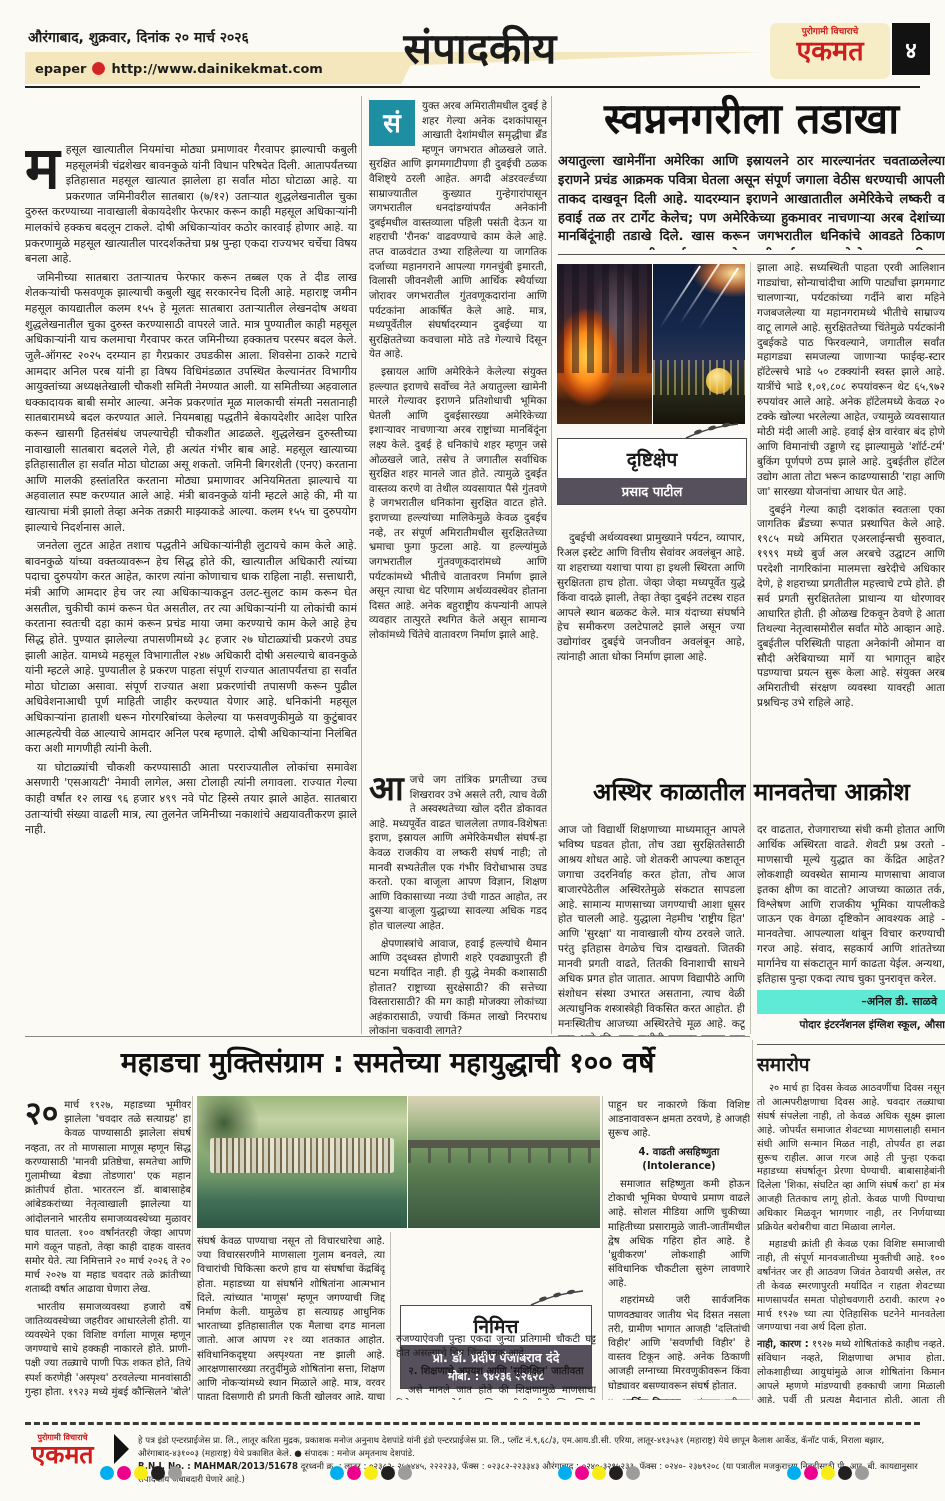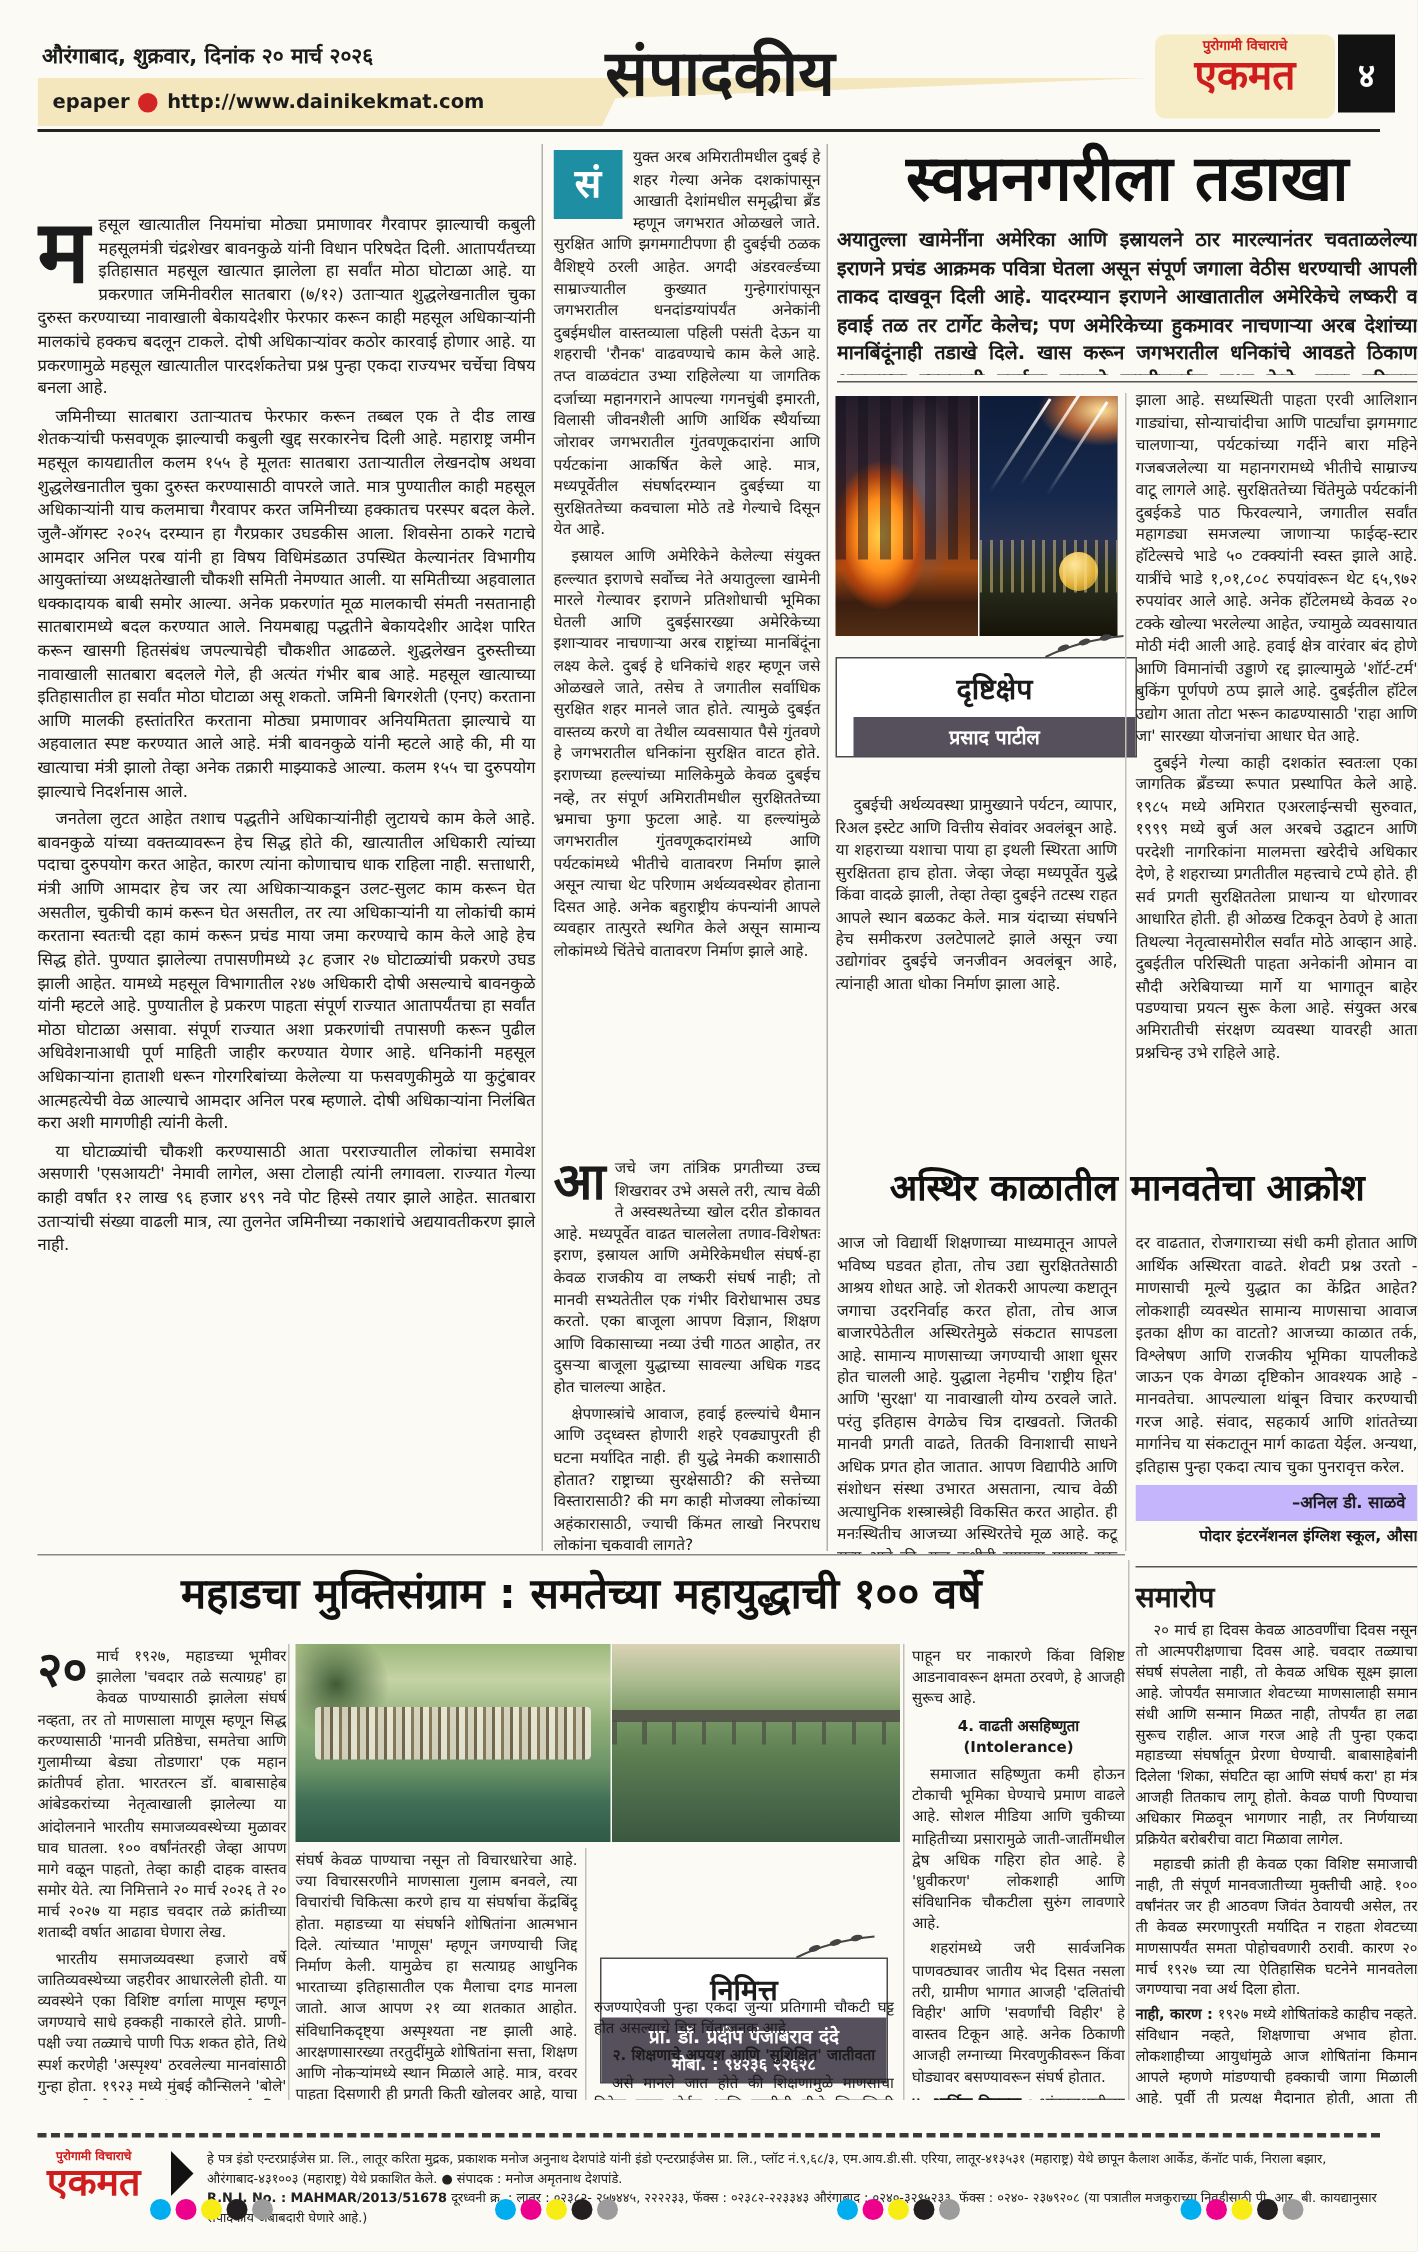--- a/index.html
+++ b/index.html
@@ -25,21 +25,21 @@
            font-size:22px;font-weight:bold;}
   .epaper-dot{width:13px;height:13px;border-radius:50%;background:#d42525;display:inline-block;}
   
   .dropcap{float:left;font-weight:bold;line-height:.85;margin:2px 6px 0 0;}
   .dropbox{float:left;width:46px;height:46px;background:#1e8fa3;color:#fff;font-weight:bold;
            font-size:26px;display:flex;align-items:center;justify-content:center;margin:2px 7px 2px 0;}
   
   .fbox{border:1.5px solid #4a4a4a;background:#fff;position:relative;}
   .fbox .btitle{font-weight:bold;font-size:19px;text-align:center;padding:7px 0 6px;}
   .dark-bar{background:#56505c;color:#fff;font-weight:bold;text-align:center;}
-  .gray-byline{background:#c4b5fd;font-weight:bold;text-align:right;font-size:11px;padding:4px 8px;margin-top:4px;}
+  .gray-byline{background:#5eead4;font-weight:bold;text-align:right;font-size:11px;padding:4px 8px;margin-top:4px;}
   .org-line{font-weight:bold;text-align:right;font-size:10.5px;margin-top:3px;}
   
   .ph{position:absolute;overflow:hidden;}
   .ph-dubai{background:
       radial-gradient(ellipse 42px 64px at 32% 58%, #ffd24a 0%, #ff8c1a 38%, rgba(195,70,12,.75) 62%, rgba(90,35,12,0) 78%),
       radial-gradient(ellipse 34px 90px at 62% 40%, rgba(105,92,104,.95), rgba(60,50,60,0) 72%),
       linear-gradient(180deg,#241d2c 0%,#3d2a35 28%,#73381b 55%,#a34a12 72%,#3c1e10 86%,#512d12 100%);}
   .ph-dubai .bldg{position:absolute;left:0;right:0;top:0;height:68%;opacity:.5;
       background:repeating-linear-gradient(90deg,#14101c 0 7px,transparent 7px 15px);}
   .ph-jeru{background:
@@ -116,21 +116,21 @@
       <div class="bldg"></div>
     </div>
   <div class="ph ph-jeru" style="left:653px;top:264px;width:92px;height:160px;">
     <div class="streak" style="left:26px;top:-4px;"></div>
     <div class="streak" style="left:46px;top:-8px;"></div>
     <div class="streak" style="left:64px;top:-2px;"></div>
     <div class="dome" style="right:13px;bottom:30px;"></div>
     <div class="lights"></div>
   </div>
 
-  <div class="abs fbox" style="left:557px;top:438px;width:188px;padding-left:11px;">
+  <div class="abs fbox" style="left:557px;top:438px;width:188px;">
     <svg class="leaf-svg" width="56" height="22" viewBox="0 0 56 22">
       <path d="M2 19 Q24 8 54 5" stroke="#444" stroke-width="1.4" fill="none"></path>
       <ellipse cx="14" cy="13" rx="4" ry="2" fill="#444" transform="rotate(-20 14 13)"></ellipse>
       <ellipse cx="28" cy="9" rx="4" ry="2" fill="#444" transform="rotate(-18 28 9)"></ellipse>
       <ellipse cx="42" cy="6" rx="4" ry="2" fill="#444" transform="rotate(-14 42 6)"></ellipse>
     </svg>
     <div class="btitle">दृष्टिक्षेप</div>
     <div class="dark-bar" style="font-size:13px;padding:4px 0;">प्रसाद पाटील</div>
   </div>
 

